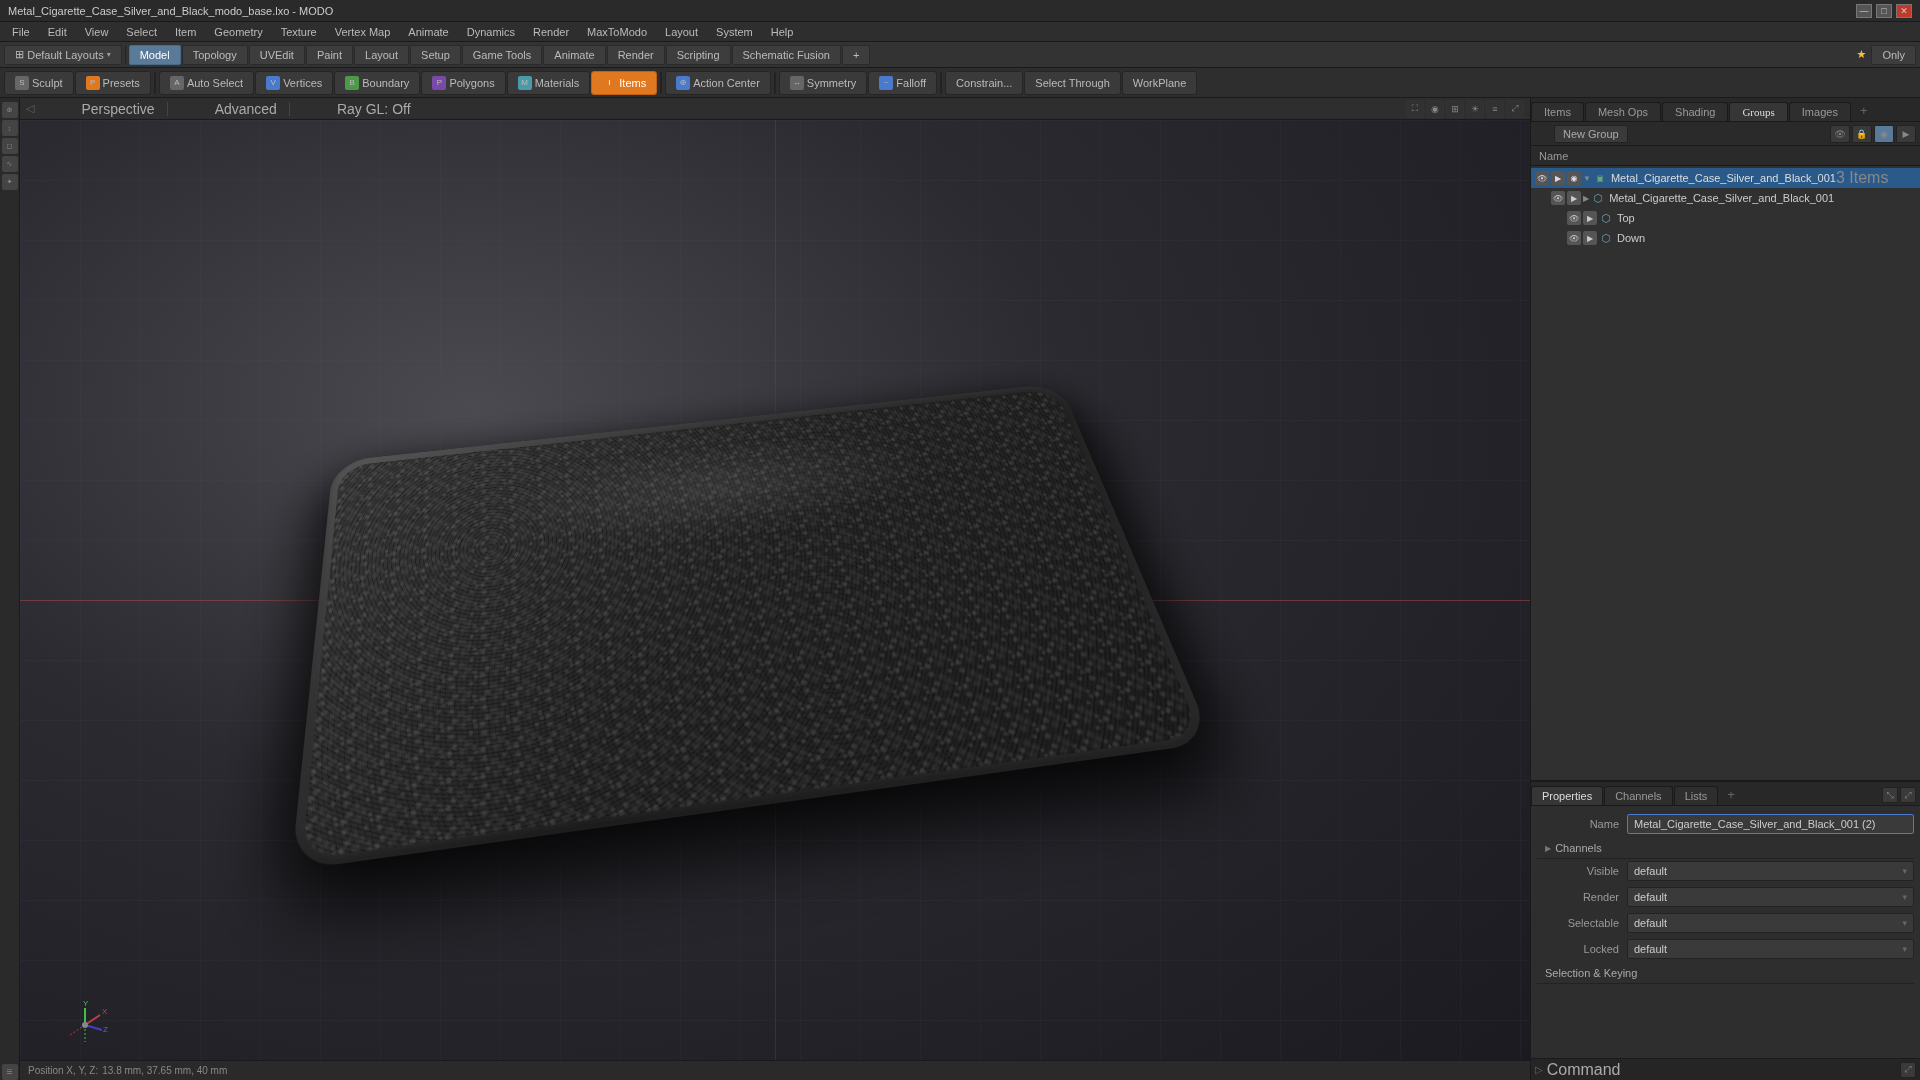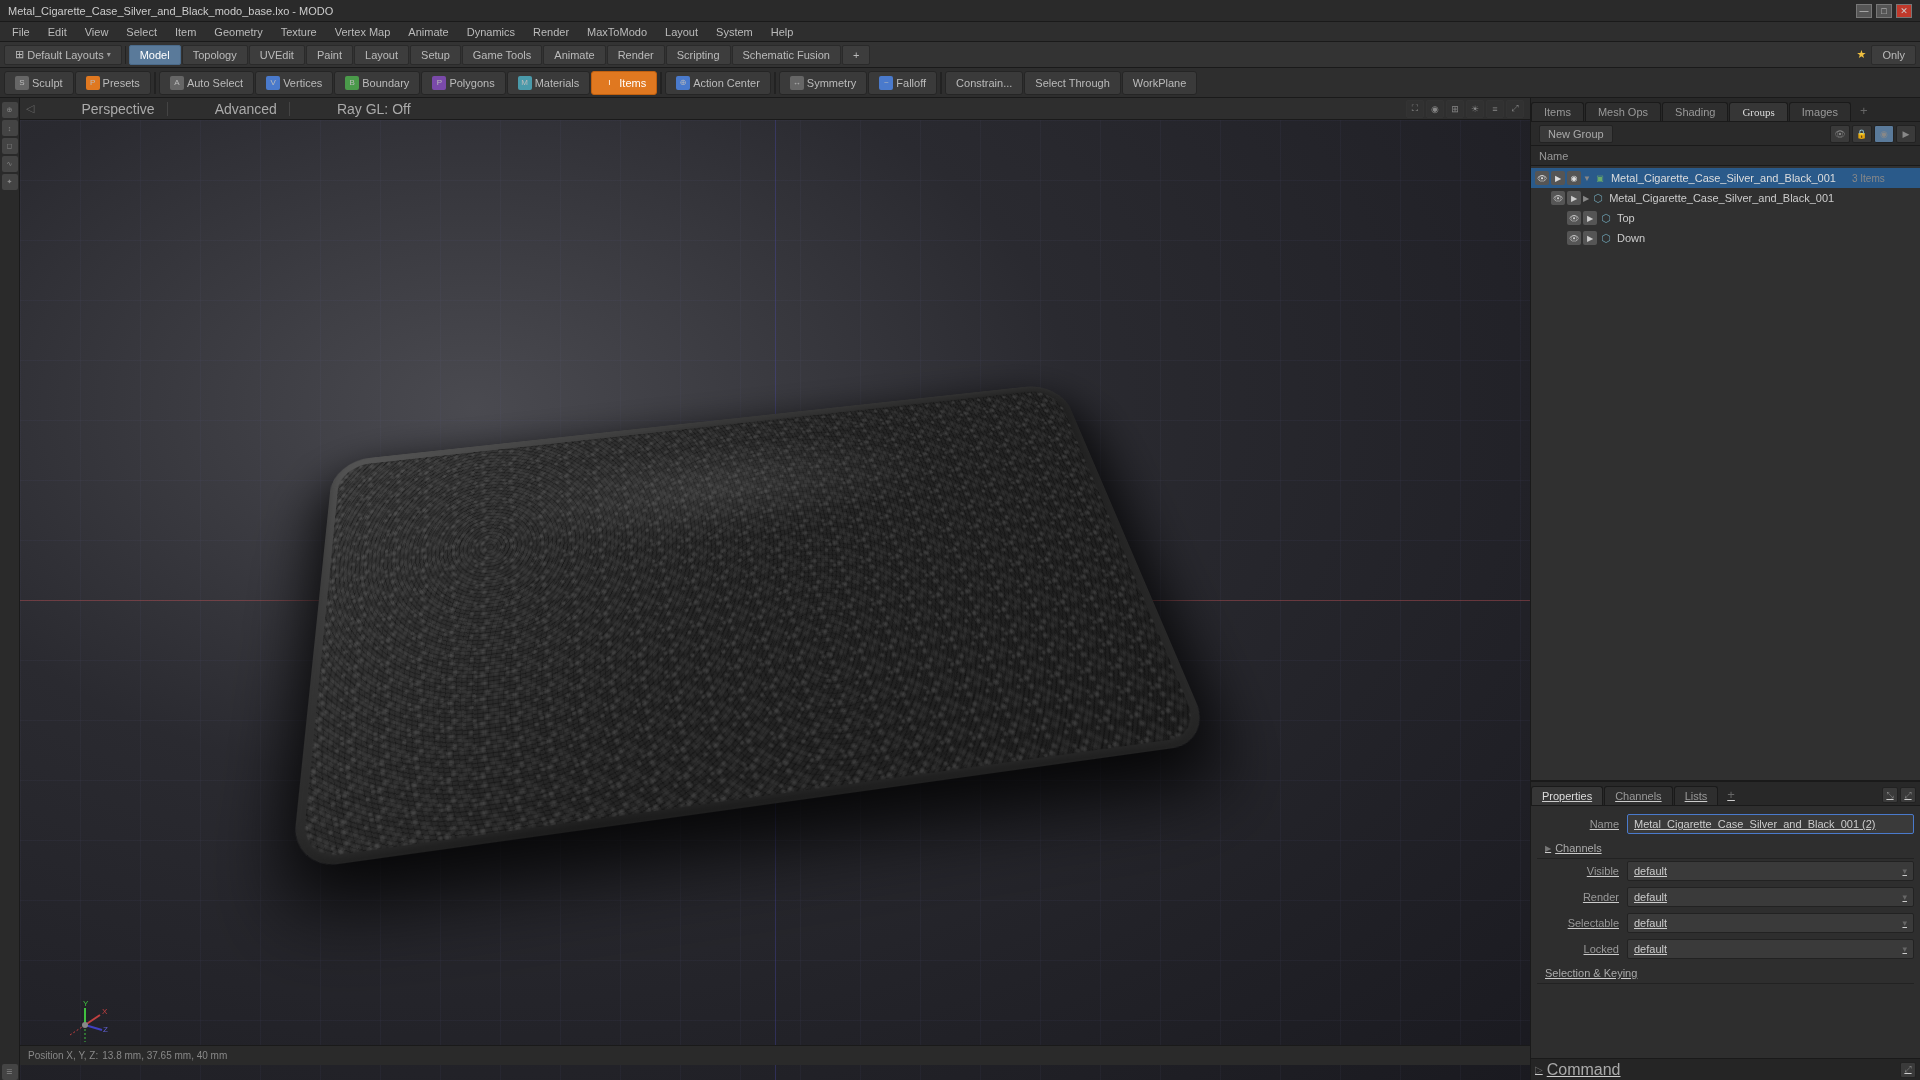--- a/index.html
+++ b/index.html
@@ -266,21 +266,21 @@
     #statusbar {
       height: 20px;
       background: #2a2a2a;
       border-top: 1px solid #1a1a1a;
       display: flex;
       align-items: center;
       padding: 0 8px;
       font-size: 10px;
       color: #888;
       position: absolute;
-      bottom: 15px;
+      bottom: 0;
       left: 0;
       right: 0;
     }
 
     
     #right-panel {
       width: 390px;
       background: #2e2e2e;
       border-left: 1px solid #1a1a1a;
       display: flex;
@@ -366,31 +366,30 @@
     .scene-item.group { color: #ddd; font-size: 11px; }
     .scene-item-indent { width: 16px; }
     .scene-item-indent2 { width: 32px; }
     .scene-item-icon {
       width: 14px; height: 14px;
       margin-right: 4px;
       display: flex; align-items: center; justify-content: center;
     }
     .tri-icon { color: #6aaa6a; font-size: 8px; }
     .expand-icon { color: #888; font-size: 8px; cursor: pointer; margin-right: 2px; }
-    .item-count { font-size: 10px; color: #888; margin-left: 16px; }
+    .item-count { font-size: 16px; color: #888; margin-left: 0; }
     .item-vis { width: 14px; height: 14px; background: #555; border-radius: 2px; margin-right: 2px; cursor: pointer; font-size: 8px; display: flex; align-items: center; justify-content: center; }
 
     
     #properties-panel {
       height: 300px;
       background: #2e2e2e;
       border-top: 2px solid #1a1a1a;
       display: flex;
       flex-direction: column;
-      text-decoration: underline;
     }
     #properties-tabs {
       height: 24px;
       background: #282828;
       display: flex;
       align-items: flex-end;
       border-bottom: 1px solid #1a1a1a;
     }
     .prop-tab {
       padding: 3px 10px;
@@ -484,21 +483,21 @@
     ::-webkit-scrollbar { width: 6px; }
     ::-webkit-scrollbar-track { background: #222; }
     ::-webkit-scrollbar-thumb { background: #555; border-radius: 3px; }
 
     .layout-dropdown { display: flex; align-items: center; gap: 3px; }
     .dropdown-caret { font-size: 8px; color: #999; }
 
     .new-group-btn {
       font-size: 11px; color: #aaa; padding: 2px 8px; cursor: pointer;
       background: #3a3a3a; border: 1px solid #222; border-radius: 2px;
-      margin: 4px;
+      margin: 19px;
     }
     .pp-icon { width: 16px; height: 16px; background: #3a3a3a; border: 1px solid #222; border-radius: 2px; display: flex; align-items: center; justify-content: center; font-size: 9px; color: #888; cursor: pointer; }
 
     .members-header {
       display: flex; align-items: center; padding: 4px 8px; font-size: 11px; color: #aaa; border-bottom: 1px solid #222; cursor: pointer;
     }
     .members-header::before { content: '▶'; font-size: 8px; margin-right: 4px; color: #777; }
 
     .selection-keying {
       display: flex; align-items: center; padding: 4px 8px; font-size: 11px; color: #aaa; border-bottom: 1px solid #222; cursor: pointer;

